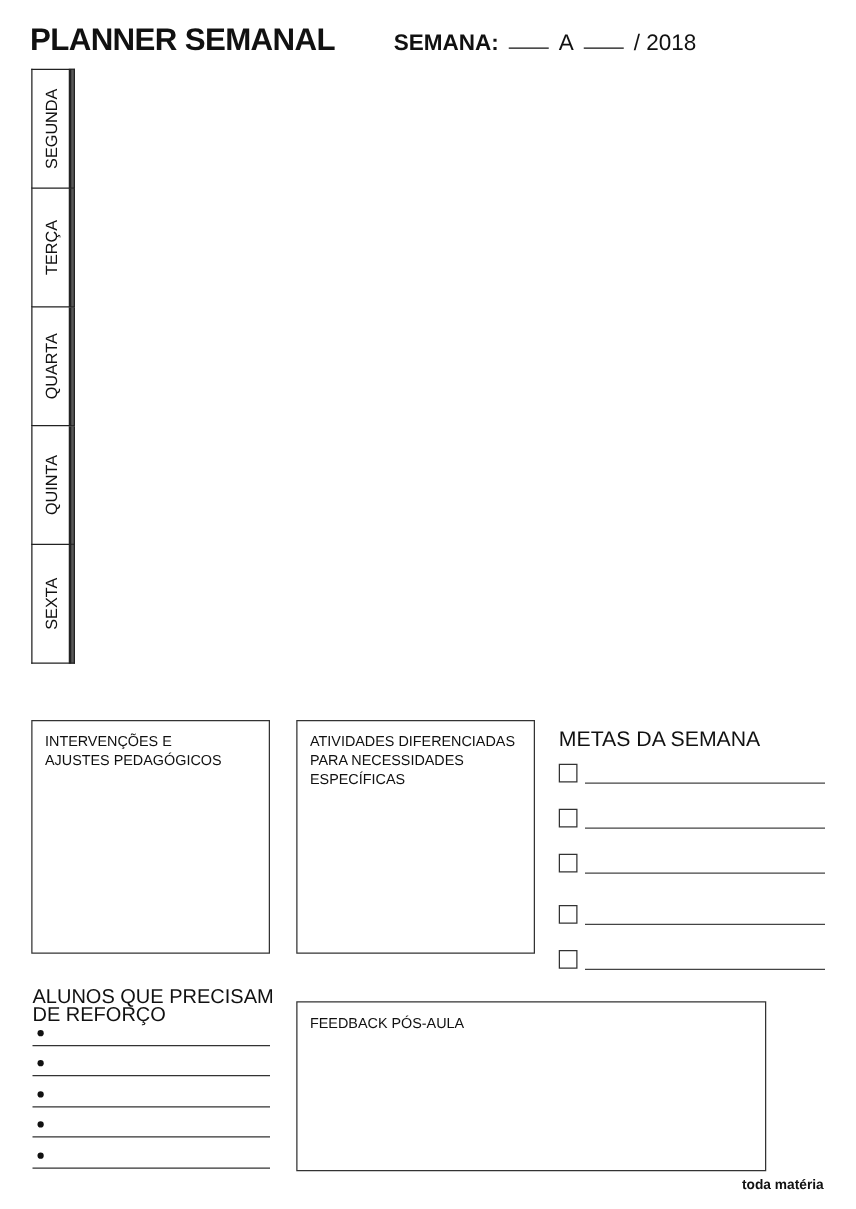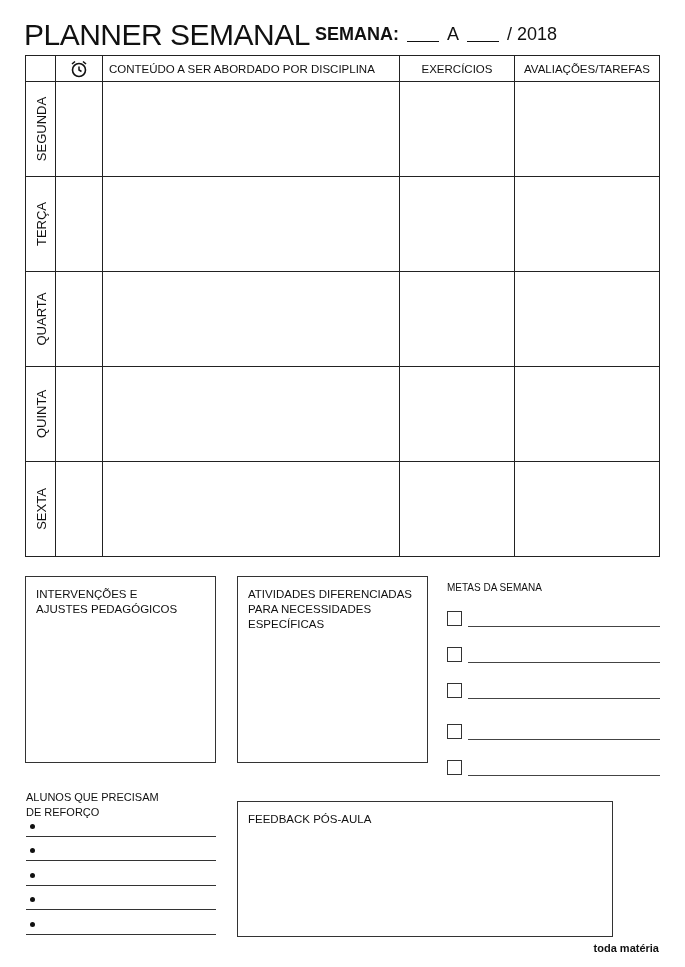--- a/index.html
+++ b/index.html
@@ -1,68 +1,55 @@
 <!DOCTYPE html>
 <html><head>
 <meta charset="utf-8">
 <style>
   html, body { margin:0; padding:0; background:#fff; }
   body { width:685px; height:967px; position:relative; overflow:hidden;
          font-family:"Liberation Sans", sans-serif; color:#111; }
   .abs { position:absolute; }
-  .title { left:24px; top:18px; font-size:30px; font-weight:normal; letter-spacing:-0.5px; }
-  .week { left:315px; top:24px; font-size:18px; display:flex; align-items:center; gap:4px; }
+  .title { left:24px; top:18px; font-size:25px; font-weight:bold; letter-spacing:-0.5px; }
+  .week { left:315px; top:24px; font-size:18px; display:flex; align-items:flex-start; gap:4px; }
   .week .lbl { font-weight:bold; }
   .week .blank { display:inline-block; width:32px; border-bottom:1.5px solid #111; height:14px; margin:0 4px; }
   table.grid { position:absolute; left:25px; top:55px; border-collapse:collapse; }
   table.grid td, table.grid th { border:1.4px solid #222; padding:0; font-weight:normal; }
   table.grid th { height:25px; font-size:11.5px; text-align:center; }
   table.grid th.left { text-align:left; padding-left:6px; }
   table.grid td { height:94px; }
   .day { width:29px; position:relative; }
   .day span { position:absolute; left:50%; top:50%; transform:translate(-50%,-50%) rotate(-90deg);
               font-size:13px; white-space:nowrap; }
   .box { border:1.4px solid #333; box-sizing:border-box; }
   .box .txt { font-size:11.5px; line-height:15px; padding:10px 0 0 10px; }
-  .metas-title { left:447px; top:582px; font-size:10px; }
+  .metas-title { left:447px; top:582px; font-size:17px; }
   .goal { position:absolute; left:447px; width:213px; height:16px; }
   .goal .cb { position:absolute; left:0; top:0; width:15px; height:15px; border:1.4px solid #333; box-sizing:border-box; }
   .goal .line { position:absolute; left:21px; right:0; bottom:0; border-bottom:1.5px solid #444; }
-  .alunos-title { left:26px; top:790px; font-size:11px; line-height:15px; }
+  .alunos-title { left:26px; top:790px; font-size:16px; line-height:15px; }
   .bl { position:absolute; left:26px; width:190px; height:14px; border-bottom:1.4px solid #333; }
   .bl .dot { position:absolute; left:4px; top:2px; width:5px; height:5px; border-radius:50%; background:#111; }
   .brand { right:26px; top:942px; font-size:11px;font-weight:bold; }
 </style>
 </head>
 <body>
 
 <div class="abs title">PLANNER SEMANAL</div>
 <div class="abs week">
   <span class="lbl">SEMANA:</span>
   <span class="blank"></span>
   <span>A</span>
   <span class="blank"></span>
   <span>/ 2018</span>
 </div>
 
 <table class="grid">
   <tbody>
-      <tr>
-    <th style="width:29px"></th>
-    <th style="width:46px">
-      <svg width="20" height="20" viewBox="0 0 20 20" style="vertical-align:middle">
-        <circle cx="10" cy="11" r="6.5" fill="none" stroke="#111" stroke-width="1.6"></circle>
-        <path d="M10 7.5 V11 L12.5 12.5" fill="none" stroke="#111" stroke-width="1.5"></path>
-        <path d="M3 5 L6 2.5 M17 5 L14 2.5" stroke="#111" stroke-width="1.6"></path>
-      </svg>
-    </th>
-    <th class="left" style="width:290px">CONTEÚDO A SER ABORDADO POR DISCIPLINA</th>
-    <th style="width:114px">EXERCÍCIOS</th>
-    <th style="width:144px">AVALIAÇÕES/TAREFAS</th>
-  </tr>
   <tr>
     <td class="day">
           <span>SEGUNDA</span>
         </td>
     <td></td>
         <td></td>
     <td></td>
         <td></td>
   </tr>
   <tr>

